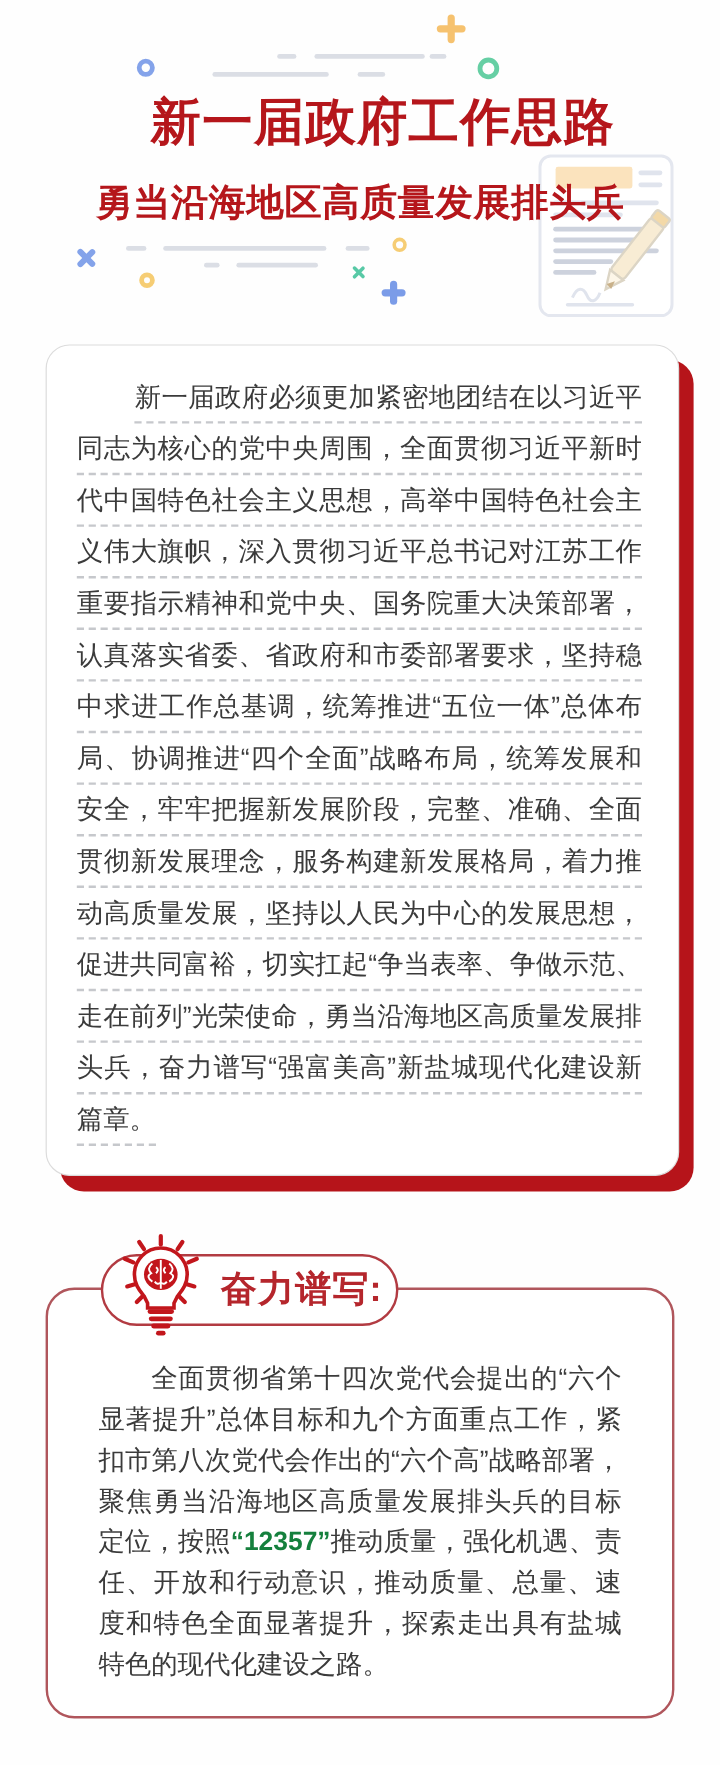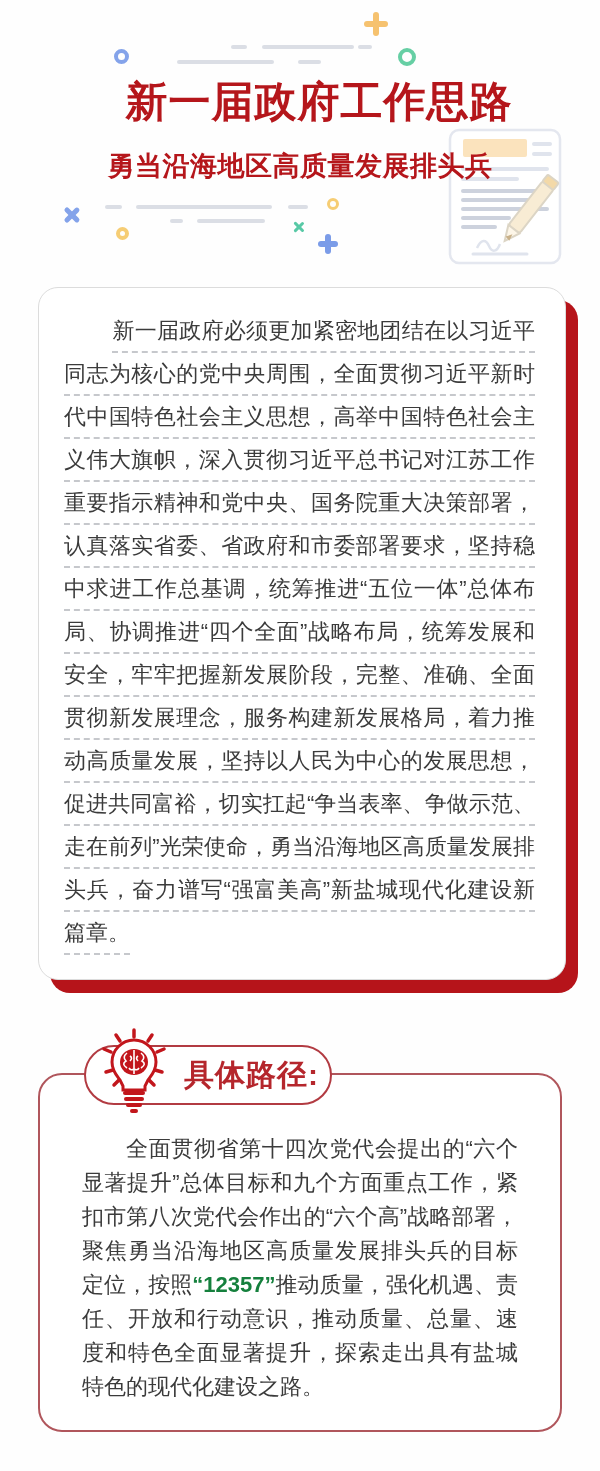--- a/index.html
+++ b/index.html
@@ -23,21 +23,21 @@
   .xmark::after  { transform:translate(-50%,-50%) rotate(-45deg); }
   .xmark.small::before,.xmark.small::after { height:3px; }
   
   .title {
     position:absolute; top:74px; left:0; width:100%; margin:0;
     text-align:center; font-size:42px; font-weight:800; letter-spacing:1px;
     color:#b5161b; z-index:3;padding-left:19px;
   }
   .subtitle {
     position:absolute; top:148px; left:0; width:100%; margin:0;
-    text-align:center; font-size:27px; font-weight:800; letter-spacing:0.5px;
+    text-align:center; font-size:31px; font-weight:800; letter-spacing:0.5px;
     color:#b5161b; z-index:3;
   }
   .doc-illustration { position:absolute; left:447px; top:127px; z-index:1; }
   
   .intro-card {
     position:absolute; left:38px; top:287px; width:528px; height:693px;
     background:#ffffff; border:1.5px solid #dcdcdc; border-radius:20px;
     box-shadow:12px 13px 0 0 #b6141a;
     box-sizing:border-box; padding:21px 30px 0 25px; overflow:hidden; z-index:2;
   }
@@ -123,21 +123,21 @@
   <div class="bar" style="left:197px; top:219px; width:68px;"></div>
   <div class="xmark small" style="left:293px; top:221px; width:11px; height:11px; color:#58c9a6;"></div>
   <div class="ring" style="left:116px; top:227px; width:13px; height:13px; border:4px solid #f6cd74; box-sizing:border-box;"></div>
   <div class="plus" style="left:318px; top:234px; width:20px; height:20px; color:#7b9ce8;"></div>
 
   <div class="intro-card">
     <p>新一届政府必须更加紧密地团结在以习近平同志为核心的党中央周围，全面贯彻习近平新时代中国特色社会主义思想，高举中国特色社会主义伟大旗帜，深入贯彻习近平总书记对江苏工作重要指示精神和党中央、国务院重大决策部署，认真落实省委、省政府和市委部署要求，坚持稳中求进工作总基调，统筹推进“五位一体”总体布局、协调推进“四个全面”战略布局，统筹发展和安全，牢牢把握新发展阶段，完整、准确、全面贯彻新发展理念，服务构建新发展格局，着力推动高质量发展，坚持以人民为中心的发展思想，促进共同富裕，切实扛起“争当表率、争做示范、走在前列”光荣使命，勇当沿海地区高质量发展排头兵，奋力谱写“强富美高”新盐城现代化建设新篇章。</p>
   </div>
 
   <div class="path-pill">
-    <span class="label">具体路径:</span>
+    <span class="label">奋力谱写:</span>
   </div>
   <svg class="bulb-icon" width="76" height="92" viewBox="0 0 76 92">
     <g stroke="#c2161c" stroke-width="3.5" stroke-linecap="round">
       <line x1="38" y1="2" x2="38" y2="9"></line>
       <line x1="20" y1="7" x2="24" y2="13"></line>
       <line x1="56" y1="7" x2="52" y2="13"></line>
       <line x1="8" y1="21" x2="15" y2="24"></line>
       <line x1="68" y1="21" x2="61" y2="24"></line>
       <line x1="10" y1="44" x2="17" y2="42"></line>
       <line x1="66" y1="44" x2="59" y2="42"></line>

